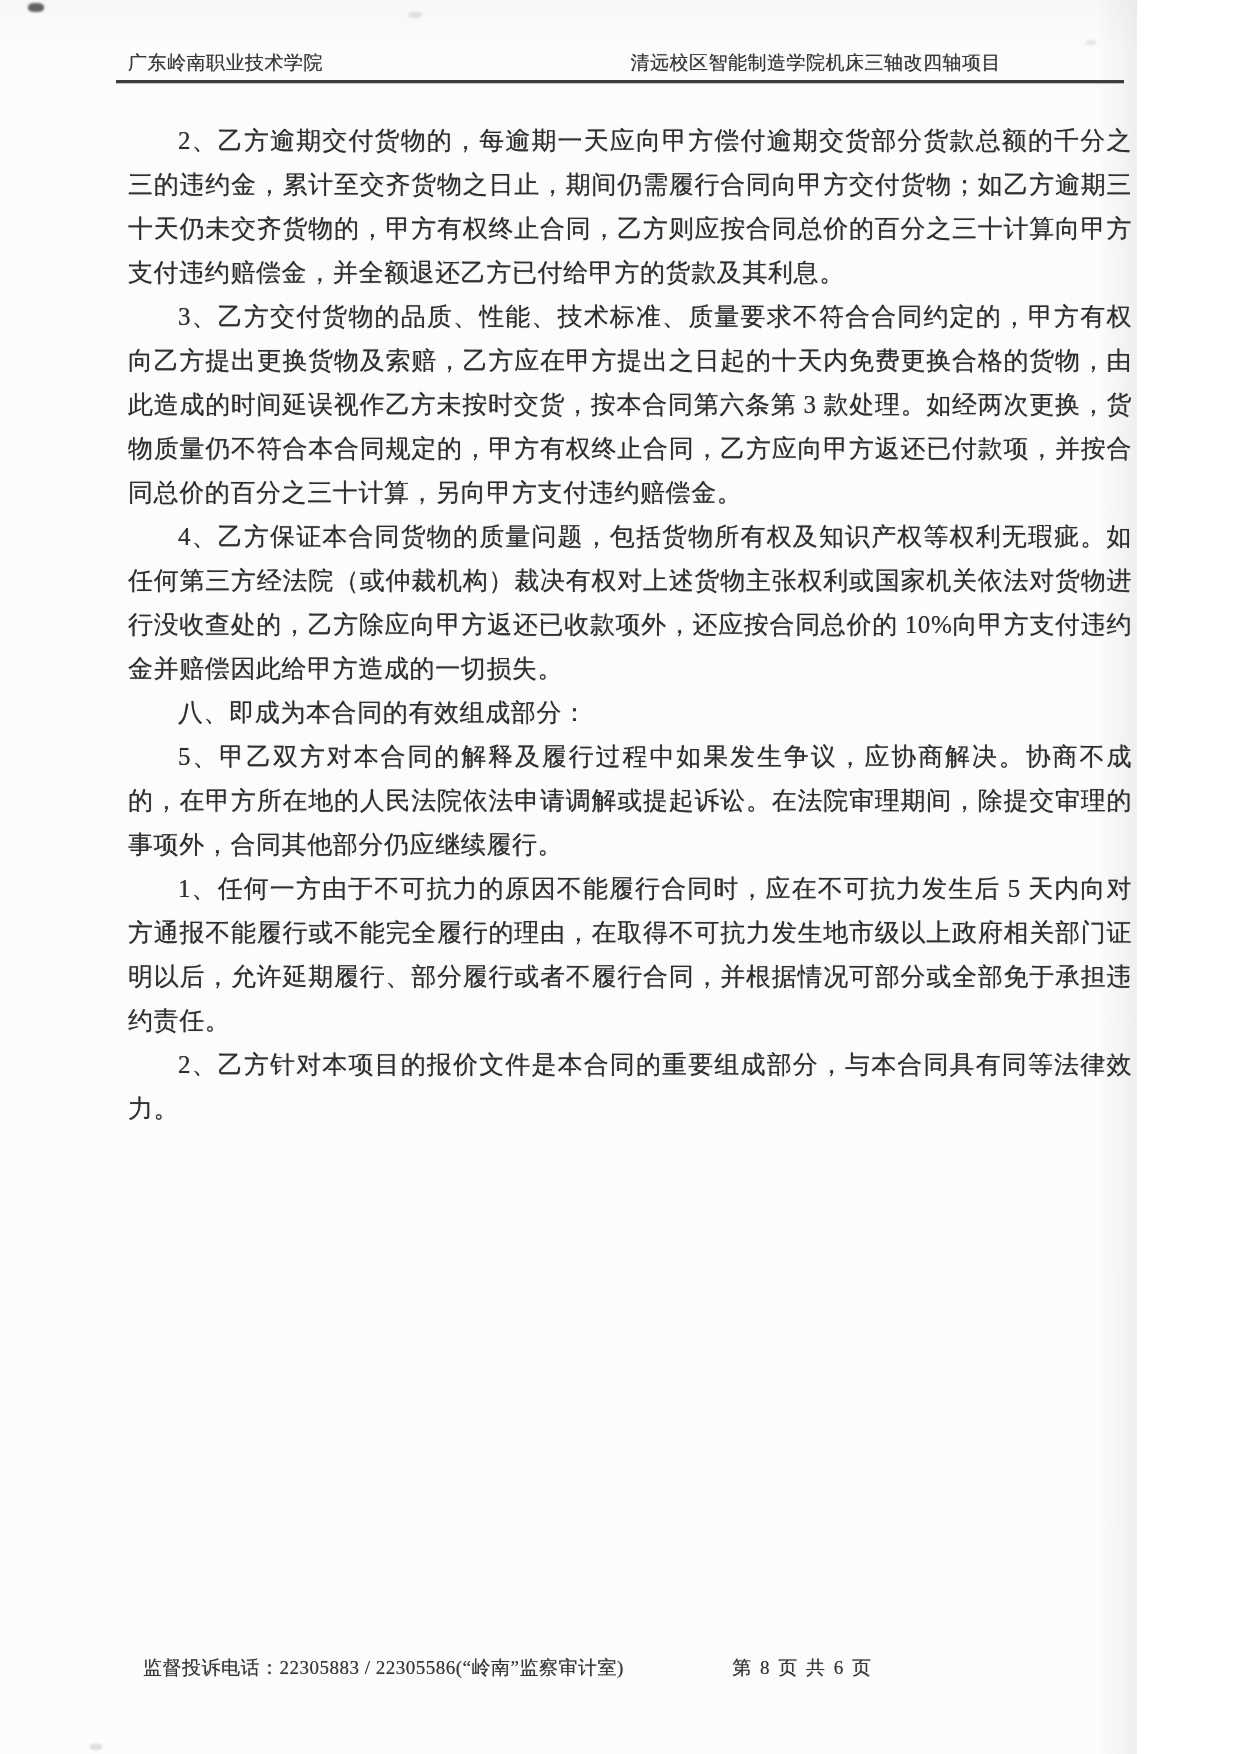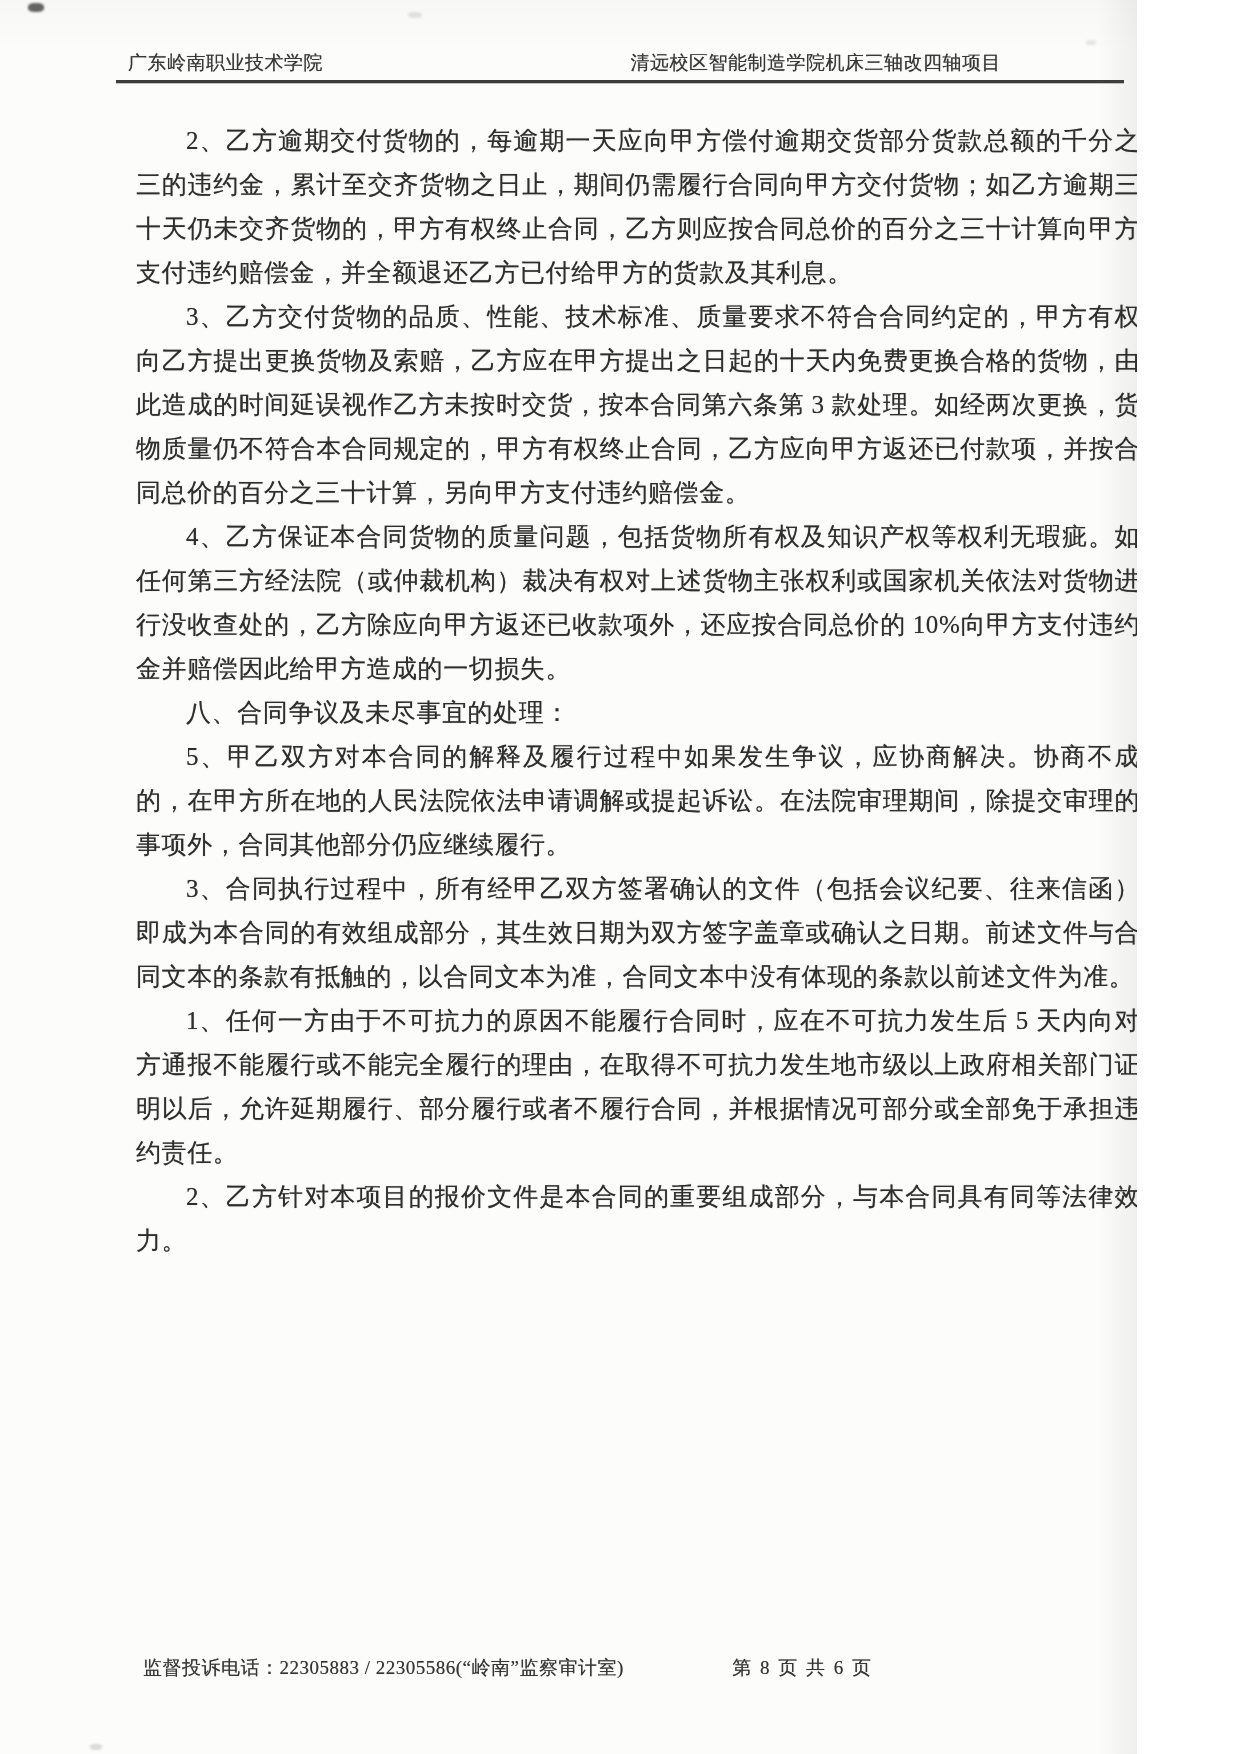--- a/index.html
+++ b/index.html
@@ -36,21 +36,21 @@
     position: absolute;
     left: 116px;
     top: 80px;
     width: 1008px;
     height: 3px;
     background: #3d3d3d;
     box-shadow: 0 1px 0 rgba(90,90,90,0.35);
   }
   .doc-body {
     position: absolute;
-    left: 136px;
+    left: 128px;
     top: 119px;
     width: 1004px;
     font-size: 25px;
     line-height: 44px;
     letter-spacing: 0.6px;
     text-align: justify;
     color: #2e2e2e;
     text-shadow: 0 0 0.8px rgba(70,70,70,0.7);
   }
   .para {
@@ -103,23 +103,22 @@
     <span>广东岭南职业技术学院</span>
     <span>清远校区智能制造学院机床三轴改四轴项目</span>
   </div>
 
   <div class="header-rule"></div>
 
   <div class="doc-body">
       <p class="para">2、乙方逾期交付货物的，每逾期一天应向甲方偿付逾期交货部分货款总额的千分之三的违约金，累计至交齐货物之日止，期间仍需履行合同向甲方交付货物；如乙方逾期三十天仍未交齐货物的，甲方有权终止合同，乙方则应按合同总价的百分之三十计算向甲方支付违约赔偿金，并全额退还乙方已付给甲方的货款及其利息。</p>
       <p class="para">3、乙方交付货物的品质、性能、技术标准、质量要求不符合合同约定的，甲方有权向乙方提出更换货物及索赔，乙方应在甲方提出之日起的十天内免费更换合格的货物，由此造成的时间延误视作乙方未按时交货，按本合同第六条第 3 款处理。如经两次更换，货物质量仍不符合本合同规定的，甲方有权终止合同，乙方应向甲方返还已付款项，并按合同总价的百分之三十计算，另向甲方支付违约赔偿金。</p>
       <p class="para">4、乙方保证本合同货物的质量问题，包括货物所有权及知识产权等权利无瑕疵。如任何第三方经法院（或仲裁机构）裁决有权对上述货物主张权利或国家机关依法对货物进行没收查处的，乙方除应向甲方返还已收款项外，还应按合同总价的 10%向甲方支付违约金并赔偿因此给甲方造成的一切损失。</p>
-      <p class="para">八、合同争议及未尽事宜的处理：</p>
+      <p class="para">八、即成为本合同的有效组成部分：</p>
       <p class="para">5、甲乙双方对本合同的解释及履行过程中如果发生争议，应协商解决。协商不成的，在甲方所在地的人民法院依法申请调解或提起诉讼。在法院审理期间，除提交审理的事项外，合同其他部分仍应继续履行。</p>
-      <p class="para">3、合同执行过程中，所有经甲乙双方签署确认的文件（包括会议纪要、往来信函）即成为本合同的有效组成部分，其生效日期为双方签字盖章或确认之日期。前述文件与合同文本的条款有抵触的，以合同文本为准，合同文本中没有体现的条款以前述文件为准。</p>
       <p class="para">1、任何一方由于不可抗力的原因不能履行合同时，应在不可抗力发生后 5 天内向对方通报不能履行或不能完全履行的理由，在取得不可抗力发生地市级以上政府相关部门证明以后，允许延期履行、部分履行或者不履行合同，并根据情况可部分或全部免于承担违约责任。</p>
       <p class="para">2、乙方针对本项目的报价文件是本合同的重要组成部分，与本合同具有同等法律效力。</p>
     </div>
 
   <div class="footer">
     <span>监督投诉电话：22305883 / 22305586(“岭南”监察审计室)</span>
     <span class="page-num">第 8 页 共 6 页</span>
   </div>
 
 </div>

